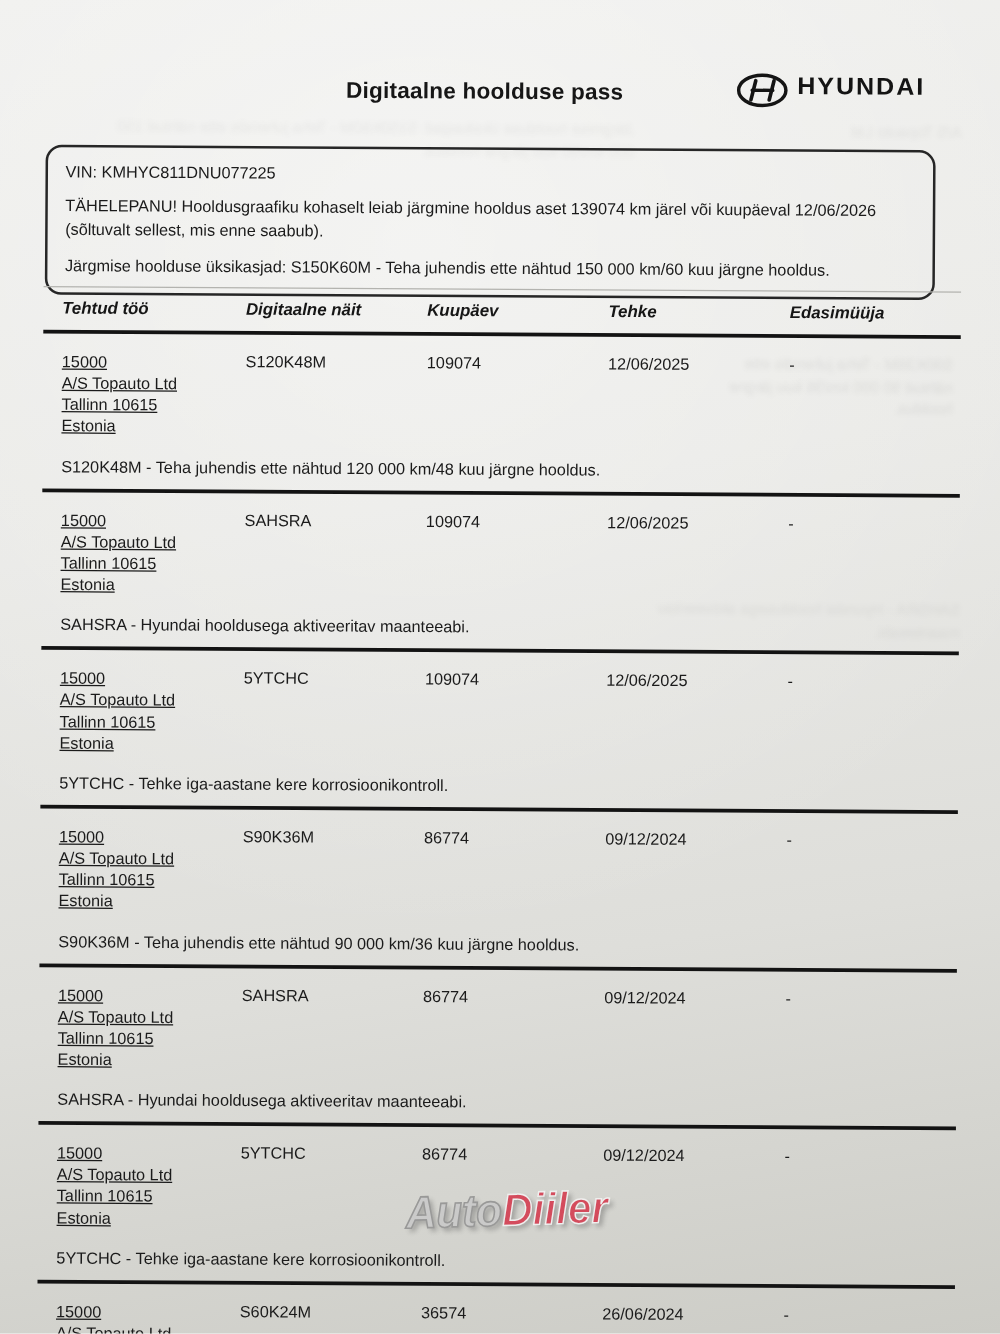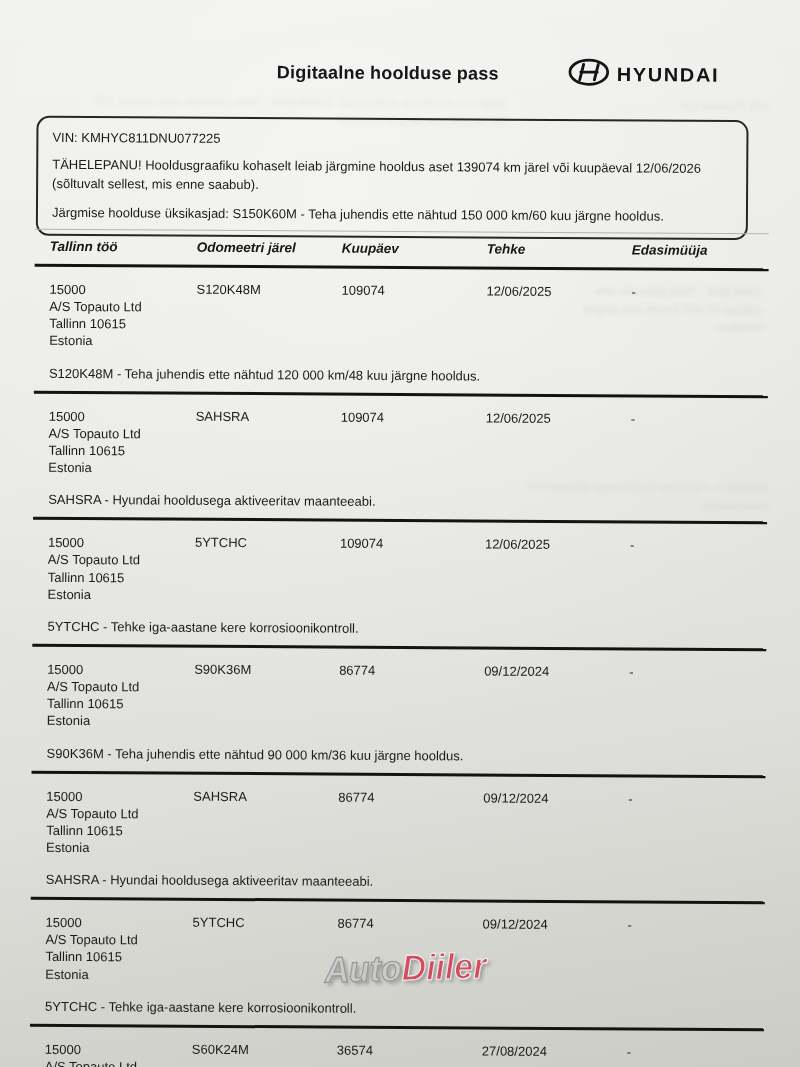--- a/index.html
+++ b/index.html
@@ -14,21 +14,21 @@
       radial-gradient(120% 85% at 42% 18%, rgba(255,255,255,0.38), rgba(255,255,255,0) 62%),
       linear-gradient(171deg,#f0f0ee 0%,#e9e9e6 38%,#dededa 70%,#ccccc6 100%);
   }
   .sheet{position:absolute;inset:0;transform:rotate(0.35deg);transform-origin:50% 50%;}
 
   
   .doc-title{
     position:absolute;top:63px;left:160px;width:450px;text-align:center;
     font-size:18px;font-weight:700;letter-spacing:0.2px;color:#161616;
   }
-  .logo{position:absolute;top:57px;left:565px;display:flex;align-items:flex-end;gap:7px;}
+  .logo{position:absolute;top:57px;left:586px;display:flex;align-items:flex-start;gap:7px;}
   .logo-mark{display:inline-flex;}
   .logo-text{
     font-size:20px;font-weight:700;letter-spacing:1.6px;color:#141414;
     transform:scaleY(0.96);
   }
 
   
   .vin-box{
     position:absolute;top:118px;left:34px;width:712px;box-sizing:border-box;
     border:2px solid #262626;border-radius:13px;
@@ -49,21 +49,21 @@
   .row{
     position:relative;display:grid;
     grid-template-columns:147px 145px 145px 145px 1fr;
     grid-template-rows:auto 1fr;
     padding:14px 0 10px 15px;box-sizing:border-box;
     border-bottom:3px solid #131313;
     min-height:95px;font-size:13px;color:#1b1b1b;
   }
   .row:nth-child(7){min-height:107px;}
   .row:nth-child(8){min-height:102px;}
-  .dealer{grid-row:1 / span 2;line-height:1.32;}
+  .dealer{grid-row:1 / span 2;line-height:1.32;text-decoration:underline;}
   .dealer span{display:block;}
   .desc{grid-column:1 / span 4;align-self:start;margin-top:16px;padding-right:30px;}
 
   
   .watermark{
     position:absolute;top:950px;left:328px;z-index:5;
     font-size:36px;font-style:italic;font-weight:800;letter-spacing:0;
     transform:rotate(-2deg) scaleX(0.94);transform-origin:left bottom;
     white-space:nowrap;
   }
@@ -113,22 +113,22 @@
     </div>
 
     <div class="vin-box">
       <div class="vin-line">VIN: KMHYC811DNU077225</div>
       <div class="attention">TÄHELEPANU! Hooldusgraafiku kohaselt leiab järgmine hooldus aset 139074 km järel või kuupäeval 12/06/2026 (sõltuvalt sellest, mis enne saabub).</div>
       <div class="next-service">Järgmise hoolduse üksikasjad: S150K60M - Teha juhendis ette nähtud 150 000 km/60 kuu järgne hooldus.</div>
     </div>
 
     <div class="svc-table">
       <div class="thead">
-        <span>Tallinn töö</span>
-        <span>Odomeetri järel</span>
+        <span>Tehtud töö</span>
+        <span>Digitaalne näit</span>
         <span>Kuupäev</span>
         <span>Tehke</span>
         <span>Edasimüüja</span>
       </div>
       <div class="tbody">
   <div class="row">
     <span class="cell">S120K48M</span>
     <span class="cell">109074</span>
     <span class="cell">12/06/2025</span>
     <span class="cell">-</span>
@@ -207,21 +207,21 @@
       <span>A/S Topauto Ltd</span>
       <span>Tallinn 10615</span>
       <span>Estonia</span>
     </span>
     <span class="desc">5YTCHC - Tehke iga-aastane kere korrosioonikontroll.</span>
   </div>
 
   <div class="row">
     <span class="cell">S60K24M</span>
     <span class="cell">36574</span>
-    <span class="cell">27/08/2024</span>
+    <span class="cell">26/06/2024</span>
     <span class="cell">-</span>
     <span class="cell dealer">
       <span>15000</span>
       <span>A/S Topauto Ltd</span>
 
     </span>
 
   </div>
 
 </div>

